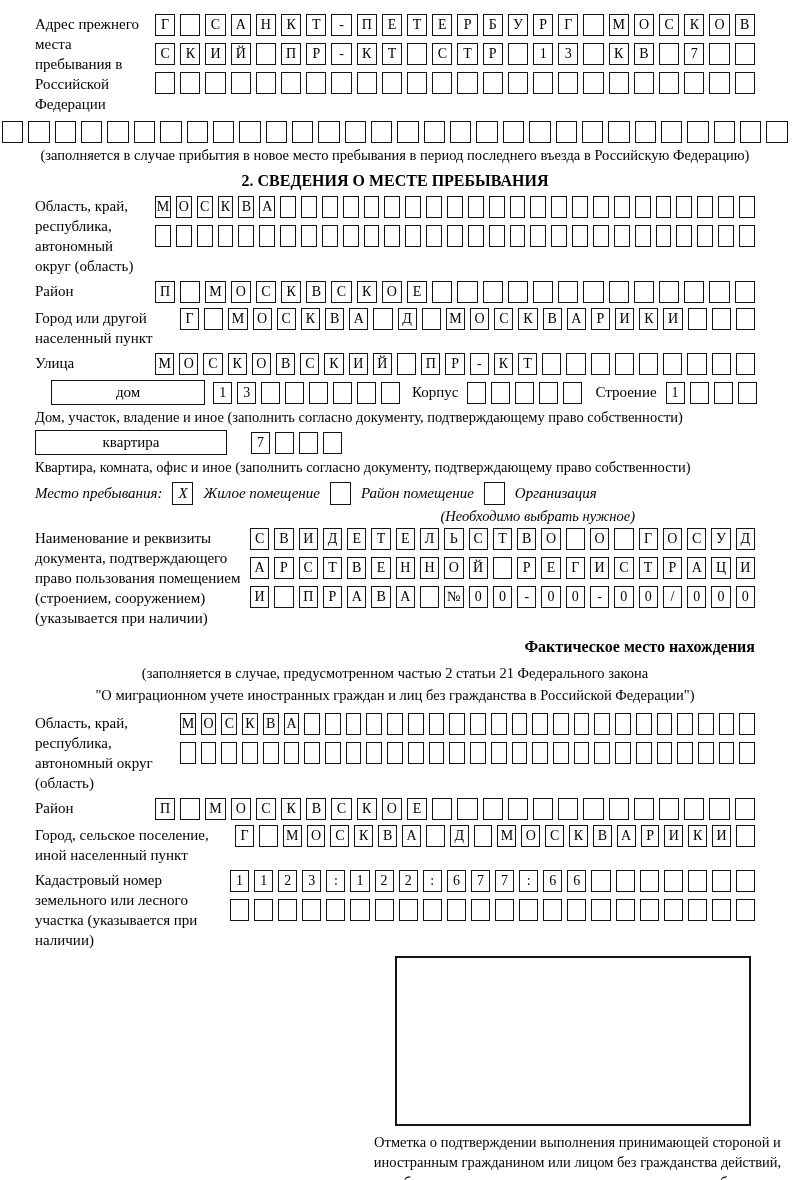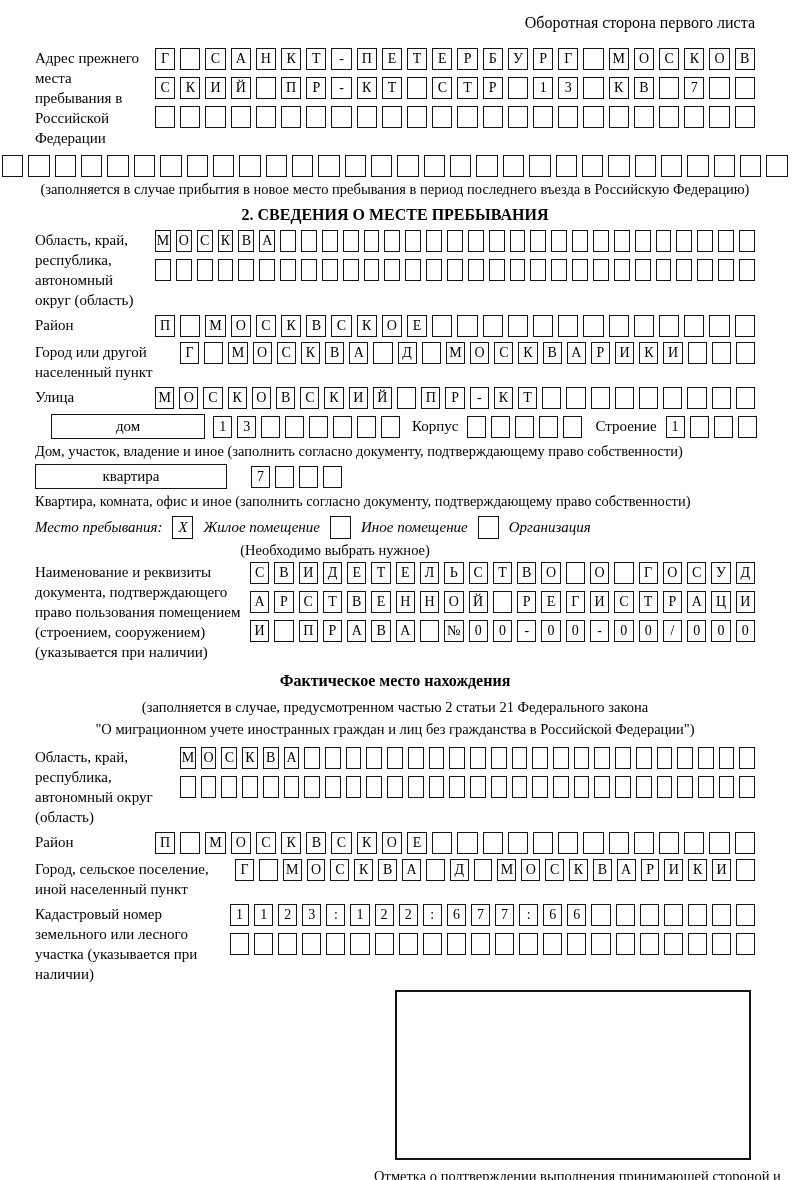--- a/index.html
+++ b/index.html
@@ -23,32 +23,31 @@
   .h2{font-weight:bold;font-size:16px;text-align:center;margin:7px 0 6px 0;}
   .houseRow{display:flex;align-items:center;gap:5px;margin:3px 0 3px 0;}
   .widebox{border:1.5px solid #141414;height:23px;line-height:23px;text-align:center;font-size:15px;}
   .widebox.house{width:155px;margin-right:3px;margin-left:16px;}
   .widebox.apt{width:190px;margin-right:19px;}
   .inlineLabel{font-size:15px;padding:0 4px 0 10px;white-space:nowrap;}
   .stayRow{display:flex;align-items:center;margin-top:5px;font-size:15px;font-style:italic;}
   .checkbox{display:inline-block;width:19px;height:21px;border:1.5px solid #141414;text-align:center;
             font-size:15px;line-height:21px;margin:0 10px;}
   .optlabel{white-space:nowrap;}
-  .stayNote{width:600px;text-align:center;font-size:14.5px;line-height:19px;margin-top:2px;}
-  .subTitle{font-weight:bold;font-size:16px;text-align:center;margin:10px 0 8px 0;}
+  .stayNote{width:600px;text-align:right;font-size:14.5px;line-height:19px;margin-top:2px;font-style:italic;}
+  .subTitle{font-weight:bold;font-size:16px;text-align:right;margin:10px 0 8px 0;}
   .stampBox{margin-left:360px;margin-top:6px;width:356px;height:170px;border:2px solid #141414;box-sizing:border-box;}
   .stampCaption{margin-left:325px;width:435px;text-align:center;font-size:14.5px;line-height:20px;margin-top:6px;}
   .mt2{margin-top:2px;}
 </style>
 </head>
 <body>
 
 <div class="page">
 
-  <div class="corner">Оборотная сторона первого листа</div>
 
   <div class="field">
     <div class="label">Адрес прежнего места пребывания в Российской Федерации</div>
     <div class="cellcol">
       <div class="cells">
           <span class="cell">Г</span>
           <span class="cell"></span>
           <span class="cell">С</span>
           <span class="cell">А</span>
           <span class="cell">Н</span>
@@ -366,21 +365,21 @@
         <span class="cell"></span>
       </div>
   </div>
   <div class="note">Квартира, комната, офис и иное (заполнить согласно документу, подтверждающему право собственности)</div>
 
   <div class="stayRow">
     <span>Место пребывания:</span>
     <span class="checkbox">X</span>
     <span class="optlabel">Жилое помещение</span>
     <span class="checkbox"></span>
-    <span class="optlabel">Иное помещение</span>
+    <span class="optlabel">Район помещение</span>
     <span class="checkbox"></span>
     <span class="optlabel">Организация</span>
   </div>
   <div class="stayNote">(Необходимо выбрать нужное)</div>
 
   <div class="field mt2">
     <div class="label w215">Наименование и реквизиты документа, подтверждающего право пользования помещением (строением, сооружением) (указывается при наличии)</div>
     <div class="cellcol">
       <div class="cells">
           <span class="cell">С</span>

